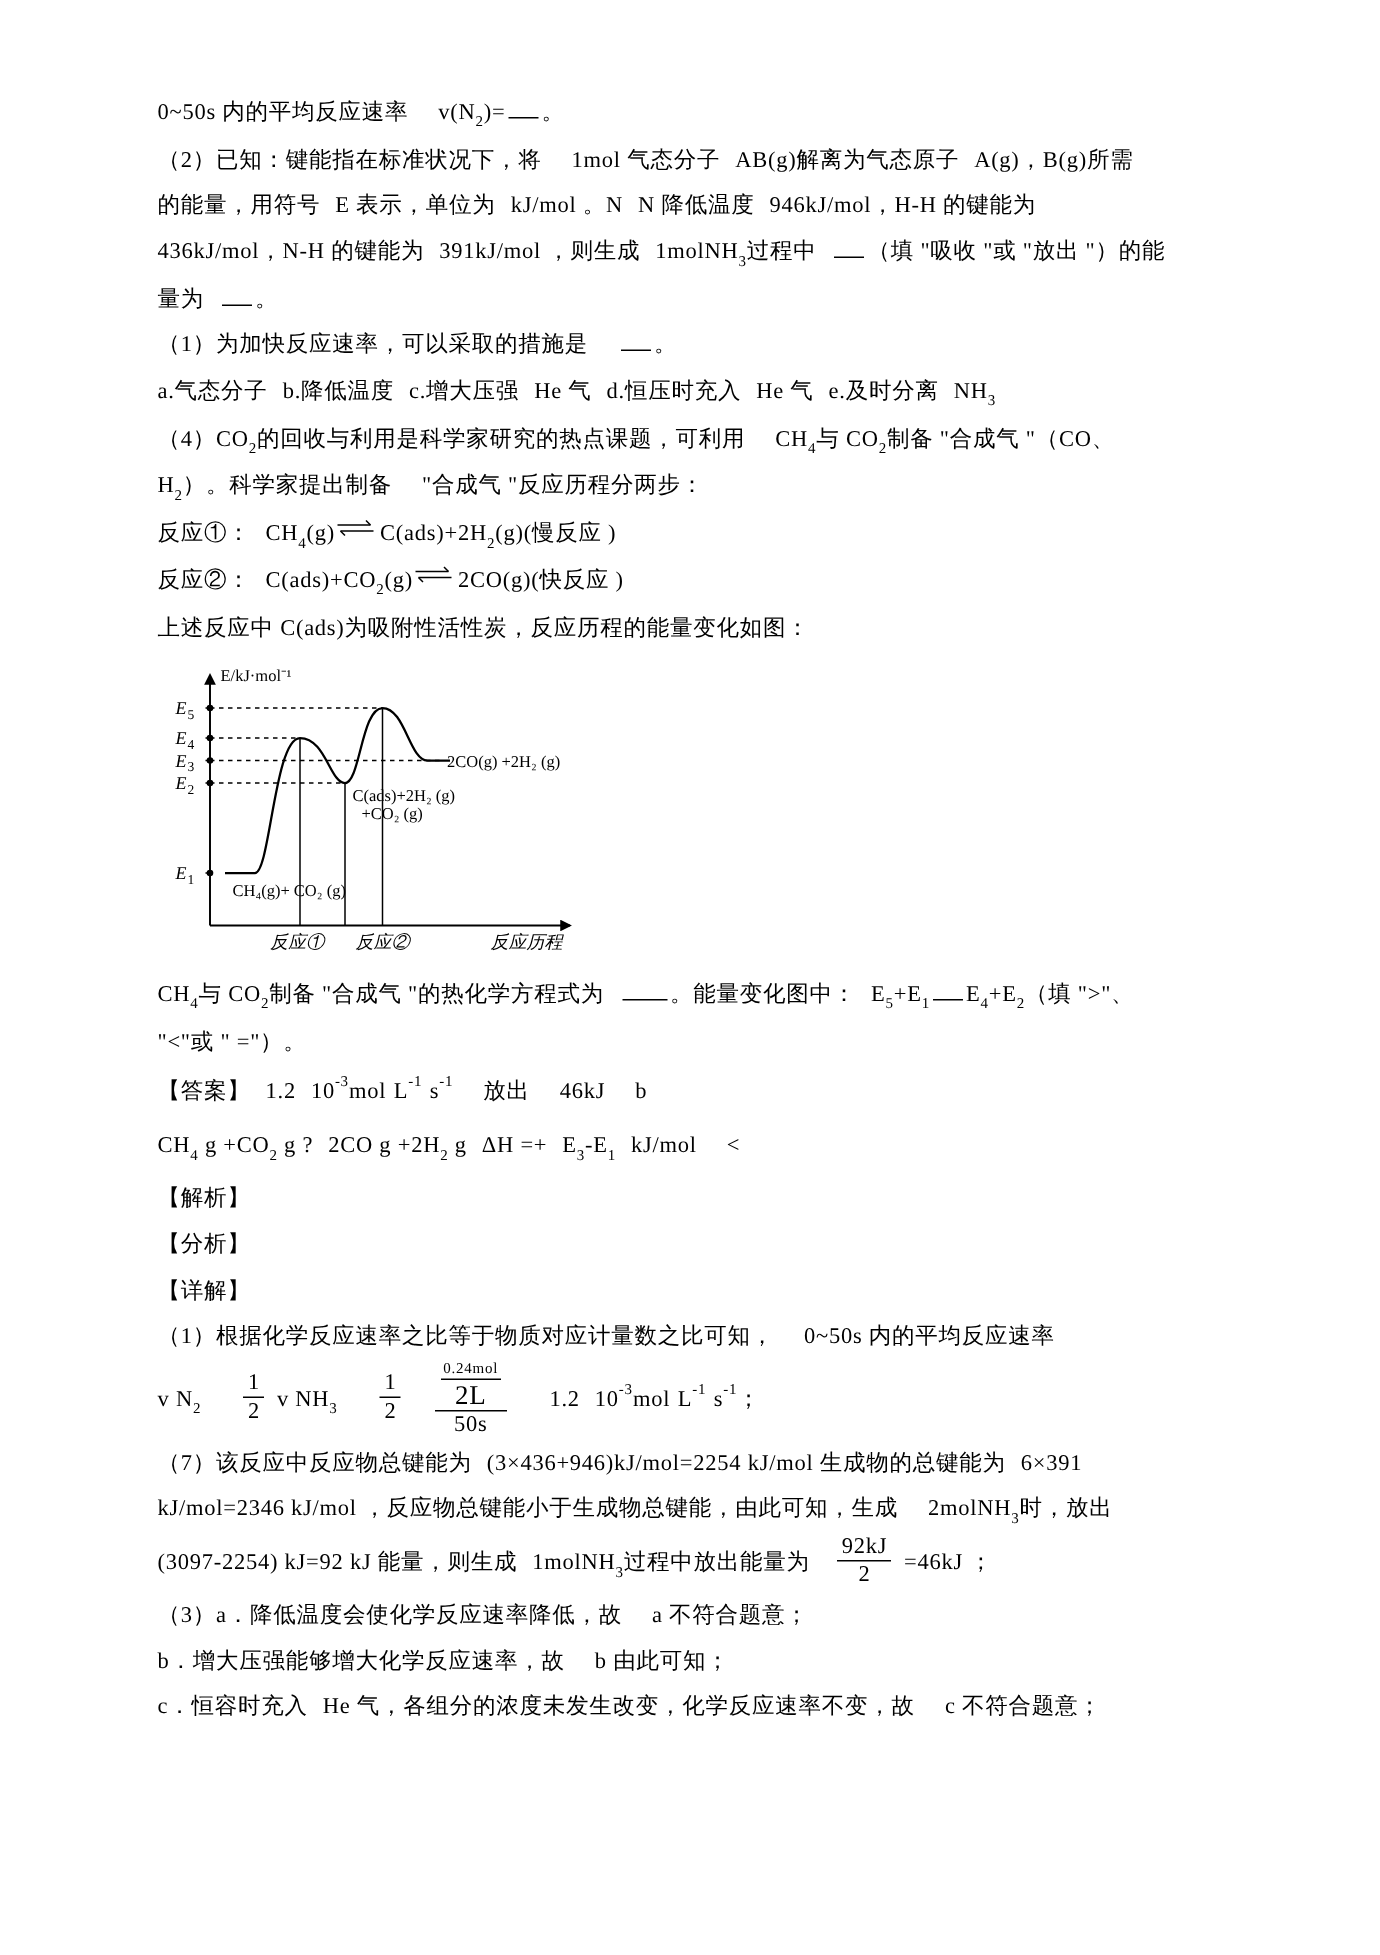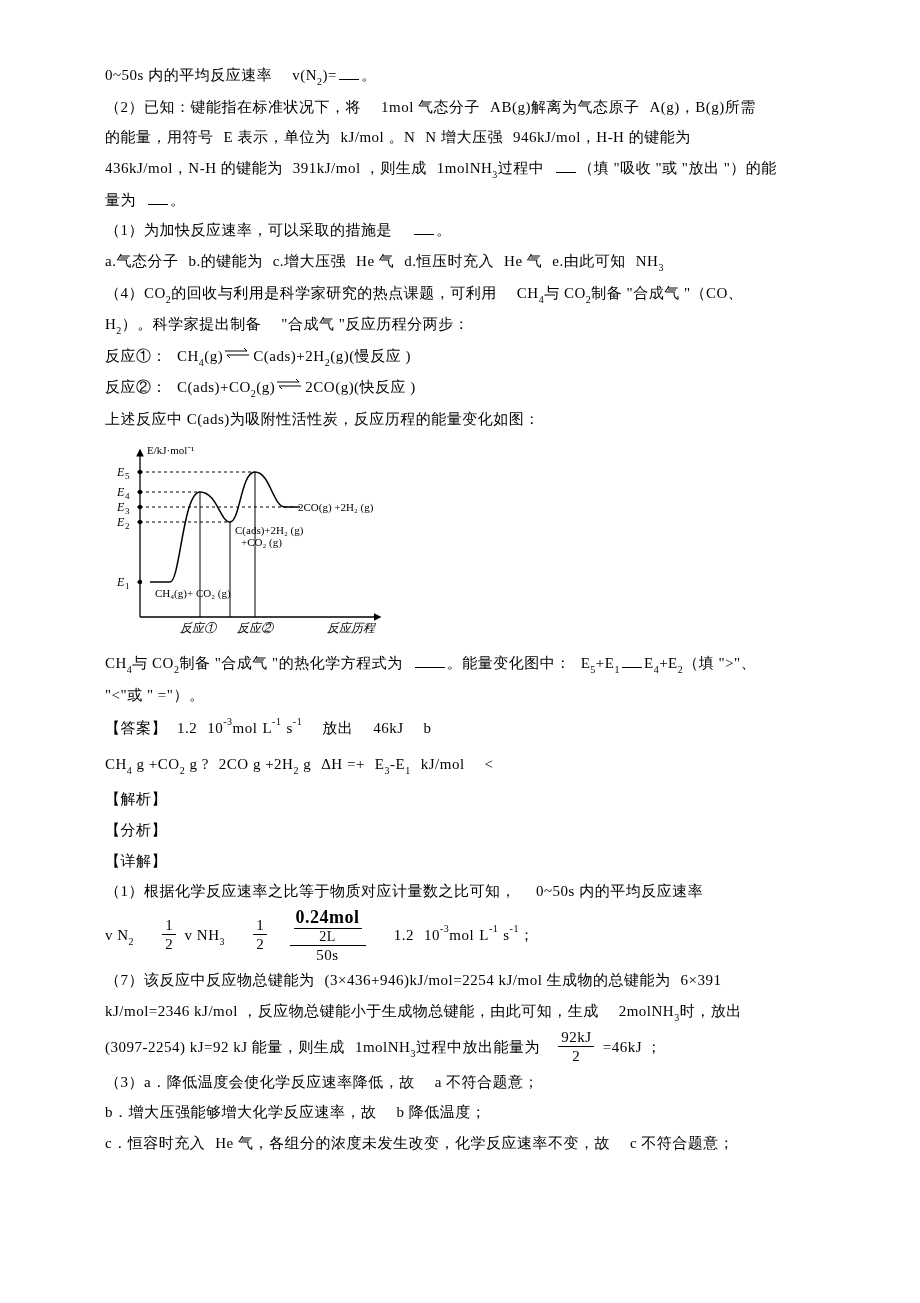--- a/index.html
+++ b/index.html
@@ -88,65 +88,64 @@
     .inner-frac {
       display: inline-block;
       vertical-align: middle;
       text-align: center;
     }
     .inner-frac .itop {
       display: block;
       border-bottom: 1px solid #000;
       padding: 0 2px;
       line-height: 1.15;
-      font-size: 18px;
-      font-weight: bold;
+      font-size: 10px;
     }
     .inner-frac .ibot {
       display: block;
       padding: 0 2px;
       line-height: 1.15;
-      font-size: 14px;
+      font-size: 18px;
     }
     .diagram {
       margin: 8px 0 6px 0;
     }
     svg {
       display: block;
     }
   </style>
 </head>
 <body>
 
 <p>
 <span>0~50s 内的平均反应速率</span><span class="gap2"></span><span>v(N</span><span class="sub">2</span><span>)=</span><span class="blank blank-s"></span><span>。</span>
 </p>
 
 <p>
 <span>（2）已知：键能指在标准状况下，将</span><span class="gap2"></span><span>1mol 气态分子</span><span class="gap"></span><span>AB(g)解离为气态原子</span><span class="gap"></span><span>A(g)，B(g)所需</span>
 </p>
 
 <p>
-<span>的能量，用符号</span><span class="gap"></span><span>E 表示，单位为</span><span class="gap"></span><span>kJ/mol 。N</span><span class="gap"></span><span>N 增大压强</span><span class="gap"></span><span>946kJ/mol，H-H 的键能为</span>
+<span>的能量，用符号</span><span class="gap"></span><span>E 表示，单位为</span><span class="gap"></span><span>kJ/mol 。N</span><span class="gap"></span><span>N 降低温度</span><span class="gap"></span><span>946kJ/mol，H-H 的键能为</span>
 </p>
 
 <p>
 <span>436kJ/mol，N-H 的键能为</span><span class="gap"></span><span>391kJ/mol ，则生成</span><span class="gap"></span><span>1molNH</span><span class="sub">3</span><span>过程中</span><span class="gap"></span><span class="blank blank-s"></span><span>（填 "吸收 "或 "放出 "）的能</span>
 </p>
 
 <p>
 <span>量为</span><span class="gap"></span><span class="blank blank-s"></span><span>。</span>
 </p>
 
 <p>
 <span>（1）为加快反应速率，可以采取的措施是</span><span class="gap2"></span><span class="blank blank-s"></span><span>。</span>
 </p>
 
 <p>
-<span>a.气态分子</span><span class="gap"></span><span>b.的键能为</span><span class="gap"></span><span>c.增大压强</span><span class="gap"></span><span>He 气</span><span class="gap"></span><span>d.恒压时充入</span><span class="gap"></span><span>He 气</span><span class="gap"></span><span>e.由此可知</span><span class="gap"></span><span>NH</span><span class="sub">3</span>
+<span>a.气态分子</span><span class="gap"></span><span>b.降低温度</span><span class="gap"></span><span>c.增大压强</span><span class="gap"></span><span>He 气</span><span class="gap"></span><span>d.恒压时充入</span><span class="gap"></span><span>He 气</span><span class="gap"></span><span>e.及时分离</span><span class="gap"></span><span>NH</span><span class="sub">3</span>
 </p>
 
 <p>
 <span>（4）CO</span><span class="sub">2</span><span>的回收与利用是科学家研究的热点课题，可利用</span><span class="gap2"></span><span>CH</span><span class="sub">4</span><span>与 CO</span><span class="sub">2</span><span>制备 "合成气 "（CO、</span>
 </p>
 
 <p>
 <span>H</span><span class="sub">2</span><span>）。科学家提出制备</span><span class="gap2"></span><span>"合成气 "反应历程分两步：</span>
 </p>
 
@@ -281,18 +280,18 @@
 <span>(3097-2254) kJ=92 kJ 能量，则生成</span><span class="gap"></span><span>1molNH</span><span class="sub">3</span><span>过程中放出能量为</span><span class="gap"></span>
 <span class="frac"><span class="top">92kJ</span><span class="bot">2</span></span>
 <span>=46kJ ；</span>
 </p>
 
 <p>
 <span>（3）a．降低温度会使化学反应速率降低，故</span><span class="gap2"></span><span>a 不符合题意；</span>
 </p>
 
 <p>
-<span>b．增大压强能够增大化学反应速率，故</span><span class="gap2"></span><span>b 降低温度；</span>
+<span>b．增大压强能够增大化学反应速率，故</span><span class="gap2"></span><span>b 由此可知；</span>
 </p>
 
 <p>
 <span>c．恒容时充入</span><span class="gap"></span><span>He 气，各组分的浓度未发生改变，化学反应速率不变，故</span><span class="gap2"></span><span>c 不符合题意；</span>
 </p>
 
 </body></html>

